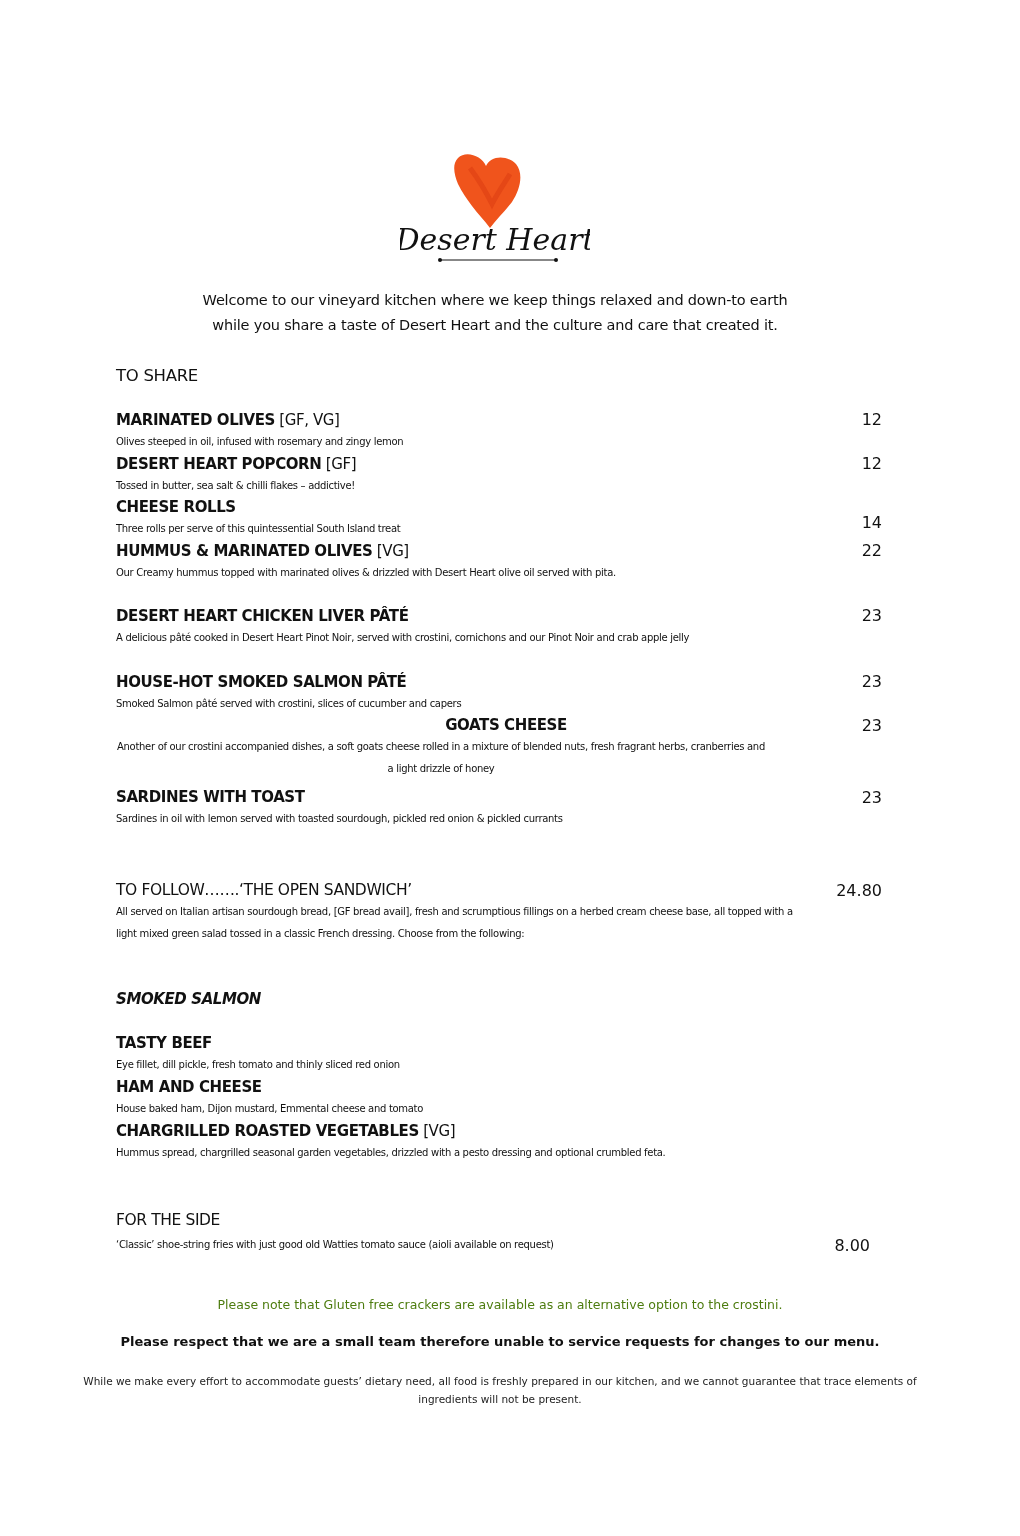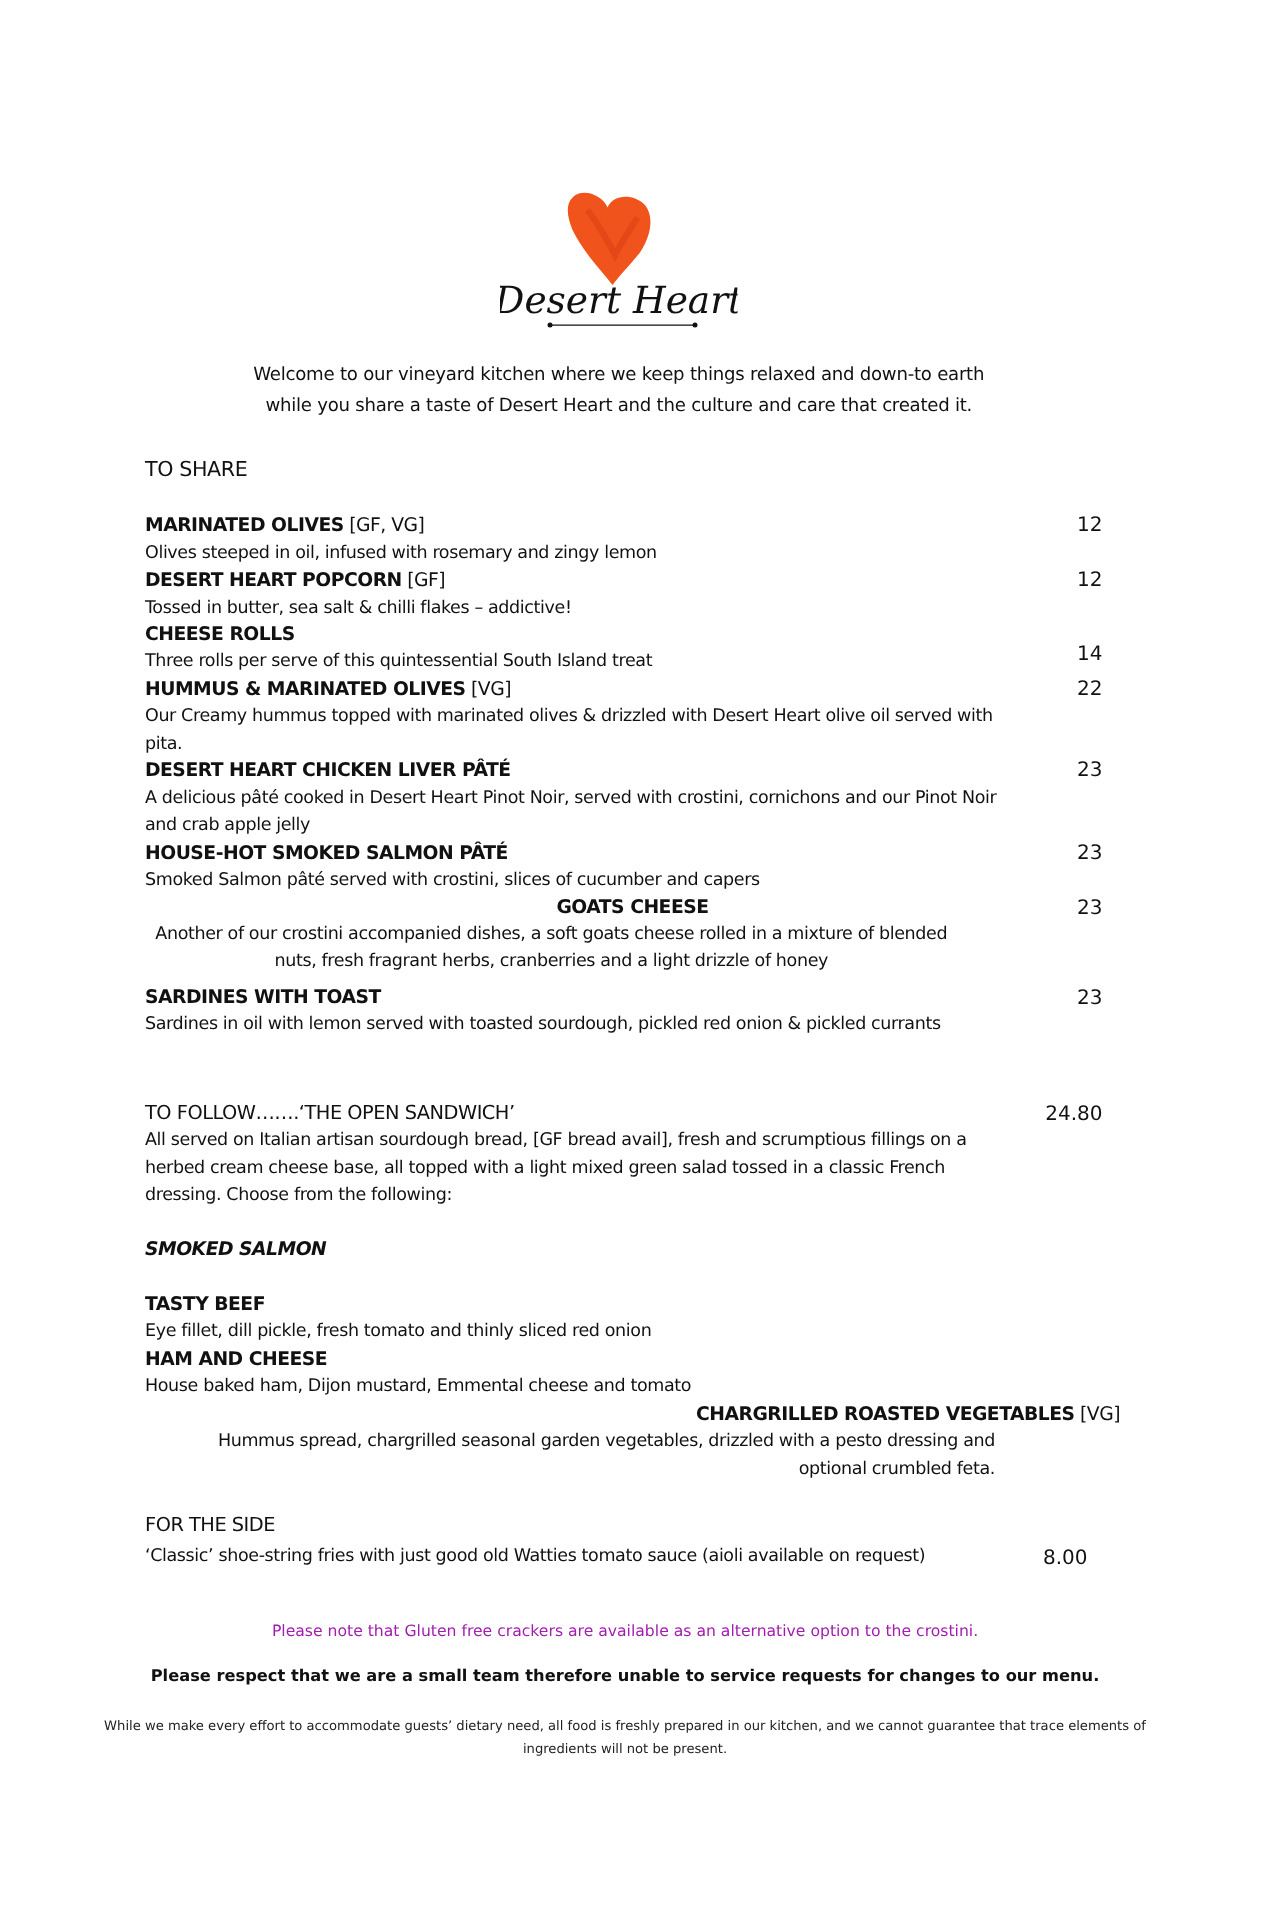--- a/index.html
+++ b/index.html
@@ -13,21 +13,21 @@
       text-align: center; font-size: 14.5px; line-height: 25px; letter-spacing: -0.2px;
     }
     .section-title {
       position: absolute; left: 116px; font-size: 16.5px; font-weight: normal;
       letter-spacing: -0.3px;
       text-align: center;
     }
     .item { position: absolute; left: 116px; width: 780px; }
     .item .name { font-size: 15px; font-weight: bold; letter-spacing: -0.4px; line-height: 22px; }
     .item .tags { font-weight: normal; }
-    .item .desc { font-size: 14px; line-height: 22px; letter-spacing: -0.3px; width: 700px; }
+    .item .desc { font-size: 10px; line-height: 22px; letter-spacing: -0.3px; width: 700px; }
     .price {
       position: absolute; font-size: 16px; text-align: right; width: 70px;
     }
     .note {
       position: absolute; left: 0; width: 1000px; text-align: center;
     }
   </style>
 </head>
 <body>
 
@@ -107,29 +107,29 @@
   <div class="name"><span>SMOKED SALMON</span><span class="tags"></span></div>
 </div>
 <div class="item" style="top:1032px;">
   <div class="name"><span>TASTY BEEF</span><span class="tags"></span></div>
   <div class="desc">Eye fillet, dill pickle, fresh tomato and thinly sliced red onion</div>
 </div>
 <div class="item" style="top:1076px;">
   <div class="name"><span>HAM AND CHEESE</span><span class="tags"></span></div>
   <div class="desc">House baked ham, Dijon mustard, Emmental cheese and tomato</div>
 </div>
-<div class="item" style="top:1120px;text-align:right;">
+<div class="item" style="top:1120px;">
   <div class="name"><span>CHARGRILLED ROASTED VEGETABLES</span><span class="tags"> [VG]</span></div>
   <div class="desc" style="width:680px;">Hummus spread, chargrilled seasonal garden vegetables, drizzled with a pesto dressing and optional crumbled feta.</div>
 </div>
 
 <div class="item" style="top:1209px;">
   <div class="name" style="font-weight:normal; font-size:15.5px;">FOR THE SIDE</div>
   <div class="desc" style="width:720px; margin-top:3px;">‘Classic’ shoe-string fries with just good old Watties tomato sauce (aioli available on request)</div>
 </div>
 <div class="price" style="left:800px; top:1236px;">8.00</div>
 
-<div class="note" style="top:1297px; font-size:12.5px; color:#a21caf;">Please note that Gluten free crackers are available as an alternative option to the crostini.</div>
+<div class="note" style="top:1297px; font-size:12.5px; color:#4d7c0f;">Please note that Gluten free crackers are available as an alternative option to the crostini.</div>
 <div class="note" style="top:1334px; font-size:13px; font-weight:bold;">Please respect that we are a small team therefore unable to service requests for changes to our menu.</div>
 <div class="note" style="top:1372px; font-size:10.5px; line-height:18px; color:#222;">
   <div>While we make every effort to accommodate guests’ dietary need, all food is freshly prepared in our kitchen, and we cannot guarantee that trace elements of</div>
   <div>ingredients will not be present.</div>
 </div>
 
 </body></html>

